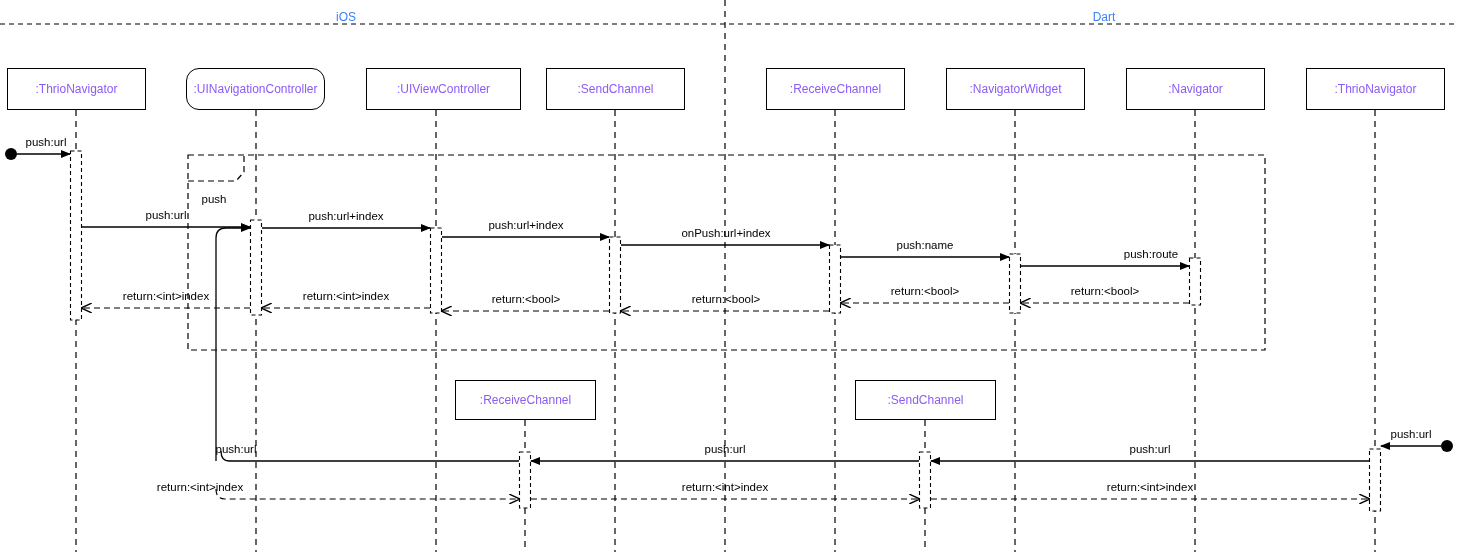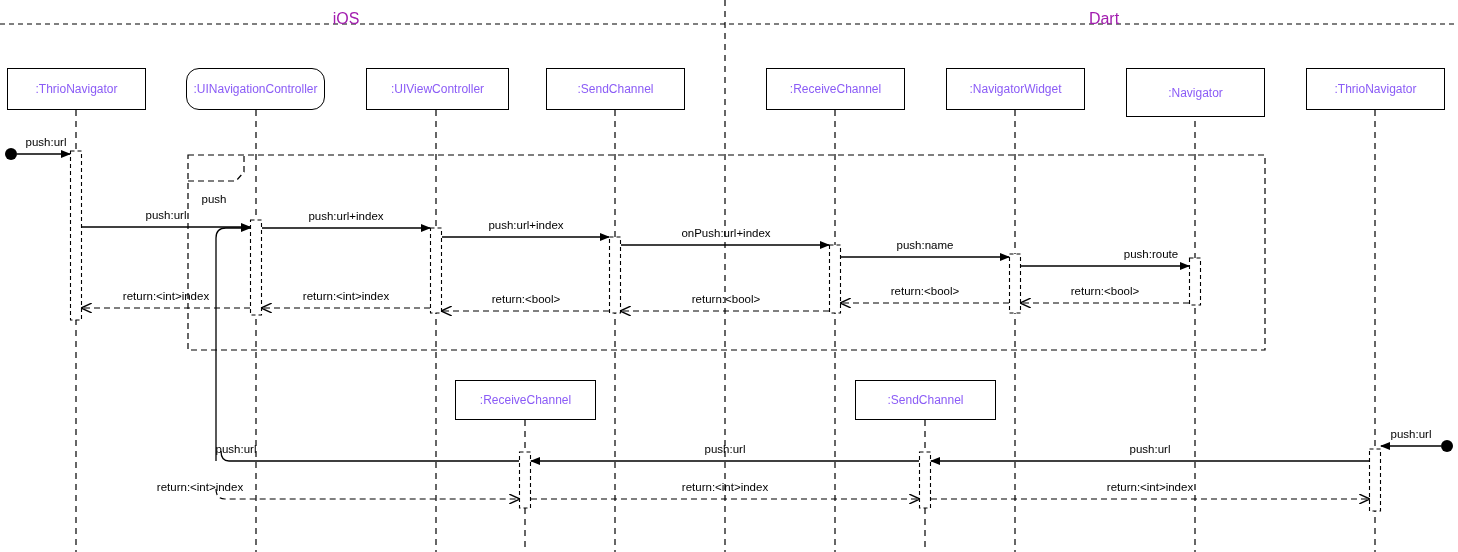--- a/index.html
+++ b/index.html
@@ -32,22 +32,22 @@
     background: #ffffff;
     display: flex;
     align-items: center;
     justify-content: center;
     font-size: 12px;
     color: #8b5cf6;
     white-space: nowrap;
   }
   .section-label {
     position: absolute;
-    font-size: 16px;
-    color: #a21caf;
+    font-size: 12px;
+    color: #3b82f6;
     transform: translateX(-50%);
   }
   .frag-label {
     position: absolute;
     font-size: 11.5px;
     color: #000000;
     transform: translate(-50%, -50%);
     margin-top: 31px;
   }
   .msg-label {
@@ -144,25 +144,25 @@
         <circle cx="11" cy="154" r="6" fill="#000000"></circle>
         <circle cx="1447" cy="446" r="6" fill="#000000"></circle>
       </g>
   </svg>
 
   <div id="labels-layer">
       <div class="section-label" style="left: 346px; top: 10px;">iOS</div>
       <div class="section-label" style="left: 1104px; top: 10px;">Dart</div>
       <div class="participant" style="left: 7px; top: 68px; width: 139px; height: 42px;">:ThrioNavigator</div>
       <div class="participant" style="left: 186px; top: 68px; width: 139px; height: 42px; border-radius: 13px;">:UINavigationController</div>
-      <div class="participant" style="left: 366px; top: 68px; width: 143px; height: 42px;">:UIViewController</div>
+      <div class="participant" style="left: 366px; top: 68px; width: 155px; height: 42px;">:UIViewController</div>
       <div class="participant" style="left: 546px; top: 68px; width: 139px; height: 42px;">:SendChannel</div>
       <div class="participant" style="left: 766px; top: 68px; width: 139px; height: 42px;">:ReceiveChannel</div>
       <div class="participant" style="left: 946px; top: 68px; width: 139px; height: 42px;">:NavigatorWidget</div>
-      <div class="participant" style="left: 1126px; top: 68px; width: 139px; height: 49px;">:Navigator</div>
+      <div class="participant" style="left: 1126px; top: 68px; width: 139px; height: 42px;">:Navigator</div>
       <div class="participant" style="left: 1306px; top: 68px; width: 139px; height: 42px;">:ThrioNavigator</div>
       <div class="participant" style="left: 455px; top: 380px; width: 141px; height: 40px;">:ReceiveChannel</div>
       <div class="participant" style="left: 855px; top: 380px; width: 141px; height: 40px;">:SendChannel</div>
       <div class="frag-label" style="left: 214px; top: 168px;">push</div>
       <div class="msg-label" style="left: 46px; top: 148px;">push:url</div>
       <div class="msg-label" style="left: 166px; top: 221px;">push:url</div>
       <div class="msg-label" style="left: 346px; top: 222px;">push:url+index</div>
       <div class="msg-label" style="left: 526px; top: 231px;">push:url+index</div>
       <div class="msg-label" style="left: 726px; top: 239px;">onPush:url+index</div>
       <div class="msg-label" style="left: 925px; top: 251px;">push:name</div>

